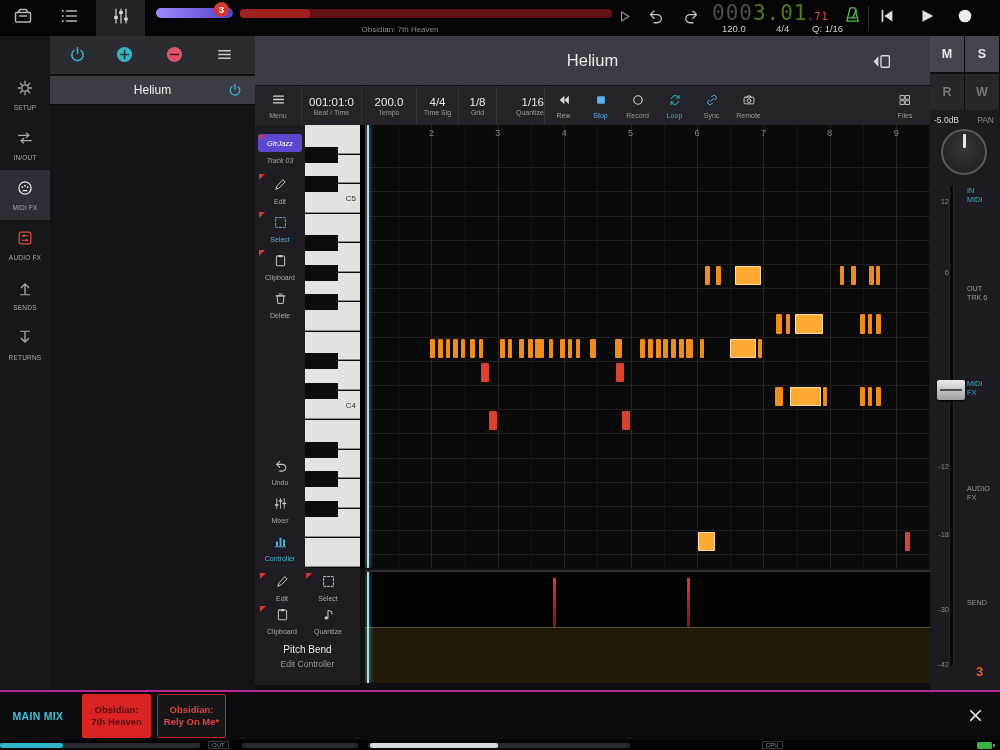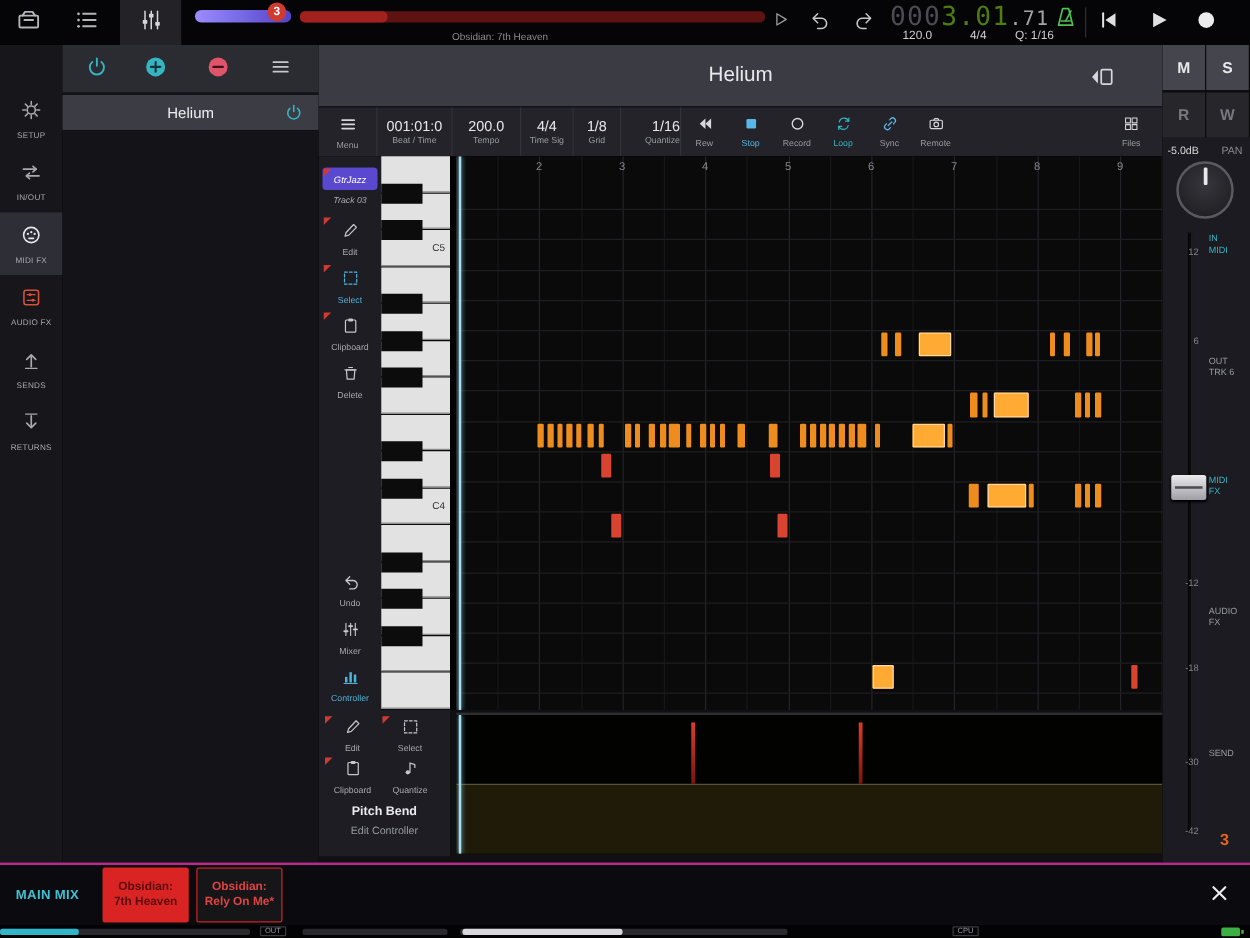--- a/index.html
+++ b/index.html
@@ -12,21 +12,21 @@
   .tb-iconbtn{position:absolute;top:7px;width:22px;height:22px;display:flex;align-items:center;justify-content:center}
   #tb-view3{position:absolute;left:96px;top:0;width:49px;height:36px;background:#222227;display:flex;align-items:center;justify-content:center}
   #loopbar{position:absolute;left:156px;top:8px;width:77px;height:10px;border-radius:5px;background:linear-gradient(90deg,#9b8cff,#5242c8)}
   #loopbadge{position:absolute;left:214px;top:2px;width:15px;height:15px;border-radius:50%;background:#d03a30;color:#fff;font-size:9.5px;font-weight:700;display:flex;align-items:center;justify-content:center}
   #songbar{position:absolute;left:240px;top:9px;width:372px;height:9px;border-radius:4px;background:#5f1212}
   #songbar-bright{position:absolute;left:0;top:0;width:70px;height:9px;border-radius:4px;background:#a32020}
   #songlabel{position:absolute;left:290px;top:25px;width:220px;text-align:center;font-size:8px;color:#8a8a90}
   #timedisp{position:absolute;left:712px;top:1px;display:flex;align-items:baseline;font-family:"DejaVu Sans Mono",monospace;letter-spacing:1px}
   #timedisp .pre{font-size:21px;color:#4c4c54}
   #timedisp .main{font-size:21px;color:#4d7c0f}
-  #timedisp .frac{font-size:16px;color:#a3a3a3}
+  #timedisp .frac{font-size:10px;color:#ef4444}
   .tb-sub{position:absolute;top:23px;font-size:9.5px;color:#cfcfd4}
   .tb-sep{position:absolute;left:868px;top:6px;width:1px;height:24px;background:#2e2e33}
 
   
   #leftnav{position:absolute;left:0;top:36px;width:50px;height:654px;background:#17171b;display:flex;flex-direction:column;padding-top:34px}
   .navitem{width:50px;height:50px;display:flex;flex-direction:column;align-items:center;justify-content:center;gap:3px}
   .navitem.active{background:#2e2e36}
   .navitem .nl{font-size:6.5px;color:#a8a8ae;letter-spacing:.2px;text-align:center;line-height:7px}
 
   
@@ -63,40 +63,40 @@
   #gridwrap{position:absolute;left:110px;top:0;width:565px;height:443px;background:#0a0a0b;overflow:hidden}
   .rlabel{position:absolute;top:3px;transform:translateX(-50%);font-size:9px;color:#85858c}
   .vline{position:absolute;top:0;bottom:0;width:1px;background:#232328}
   .vline.half{background:#161619}
   .hline{position:absolute;left:0;right:0;height:1px;background:#1e1e21}
   .note{position:absolute;border-radius:1px}
   .playhead{position:absolute;left:2px;top:0;bottom:0;width:2px;background:#aadcec;box-shadow:0 0 4px #7bc8dc}
   #ctrltools{position:absolute;left:0;top:532px;width:105px;height:117px;background:#1d1d23;padding-top:4px}
   #ctrlgrid{display:flex;flex-wrap:wrap;width:100px;margin-left:4px}
   #ctrlgrid .tool{width:46px;height:32px;margin-bottom:1px}
-  .ctrlname{text-align:center;font-size:10px;font-weight:700;color:#eceaee;margin-top:6px}
+  .ctrlname{text-align:center;font-size:10px;font-weight:400;color:#eceaee;margin-top:6px}
   .ctrlsub{text-align:center;font-size:8.5px;color:#9a9aa2;margin-top:4px}
   #bendlane{position:absolute;left:110px;top:534px;width:565px;height:113px;background:#020201;border-top:2px solid #2e2e33;overflow:hidden}
   .bl-zero{position:absolute;left:0;right:0;top:55px;height:1px;background:#55543a}
   .bl-olive{position:absolute;left:0;right:0;top:56px;bottom:0;background:rgba(140,120,40,.22)}
   .spike{position:absolute;top:6px;width:3px;height:49px;background:linear-gradient(#e23a2c,#7a1410)}
 
   
   #rpanel{position:absolute;left:930px;top:36px;width:70px;height:654px;background:#1b1b21}
   #msrw{position:absolute;left:0;top:0;width:70px;height:74px;display:flex;flex-wrap:wrap;gap:1px;background:#0d0d10}
   .msrw-b{width:34px;height:36px;display:flex;align-items:center;justify-content:center;font-size:12.5px;font-weight:700;background:#26262b;color:#77777e}
   .msrw-b.bright{background:#45454d;color:#e8e8ea}
   #gainlbl{position:absolute;left:4px;top:79px;font-size:8.5px;color:#d8d8da}
   #panlbl{position:absolute;right:6px;top:79px;font-size:8.5px;color:#8a8a90}
   #knob{position:absolute;left:11px;top:93px;width:46px;height:46px;border-radius:50%;background:radial-gradient(circle at 50% 40%,#36363c,#1a1a1e);border:2px solid #5a5a60}
   #knob .ptr{position:absolute;left:20px;top:3px;width:3px;height:14px;border-radius:1px;background:#e8e8ea}
   #groove{position:absolute;left:19px;top:150px;width:5px;height:480px;background:#08080a;border-left:1px solid #26262b;border-right:1px solid #26262b}
   #fader{position:absolute;left:7px;top:344px;width:28px;height:20px;border-radius:2px;background:linear-gradient(#ececee,#9e9ea4);box-shadow:0 1px 2px #000}
   #fader::after{content:"";position:absolute;left:3px;top:9px;width:22px;height:2px;background:#4a4a50}
-  .scalelbl{position:absolute;left:14px;width:15px;text-align:right;font-size:7.5px;color:#84848c}
+  .scalelbl{position:absolute;left:4px;width:15px;text-align:right;font-size:7.5px;color:#84848c}
   .sidelbl{position:absolute;left:37px;width:32px;font-size:7.2px;line-height:9px}
   #tracknum{position:absolute;left:46px;top:628px;font-size:13px;font-weight:700;color:#e2641e}
 
   
   #bottombar{position:absolute;left:0;top:690px;width:1000px;height:50px;background:#0b0b0f;border-top:2px solid #b62a8e;display:flex;align-items:center}
   #tab-mainmix{width:76px;text-align:center;font-size:10.5px;font-weight:700;letter-spacing:.3px;color:#3fc1d4}
   .btab{width:69px;height:44px;margin-left:6px;border-radius:2px;display:flex;flex-direction:column;align-items:center;justify-content:center;font-size:9.5px;font-weight:700;line-height:12px;text-align:center}
   .btab.pink{background:#d75fc7;color:#6e1158}
   .btab.red{background:#da2424;color:#5c0d0d}
   .btab.outline{background:#161618;border:1px solid #c22626;color:#e04343}

